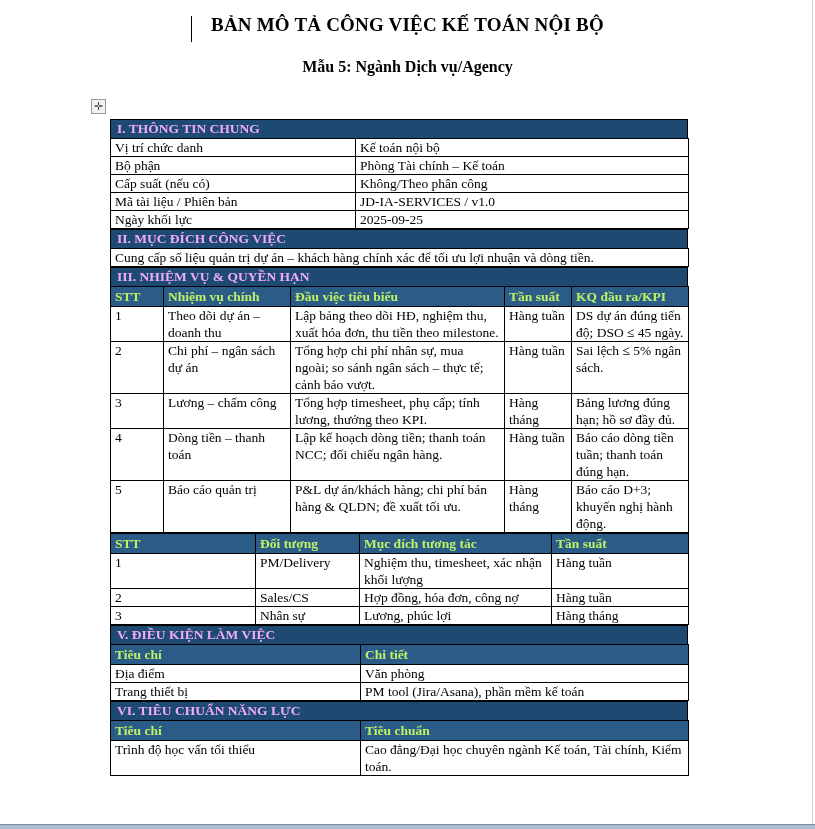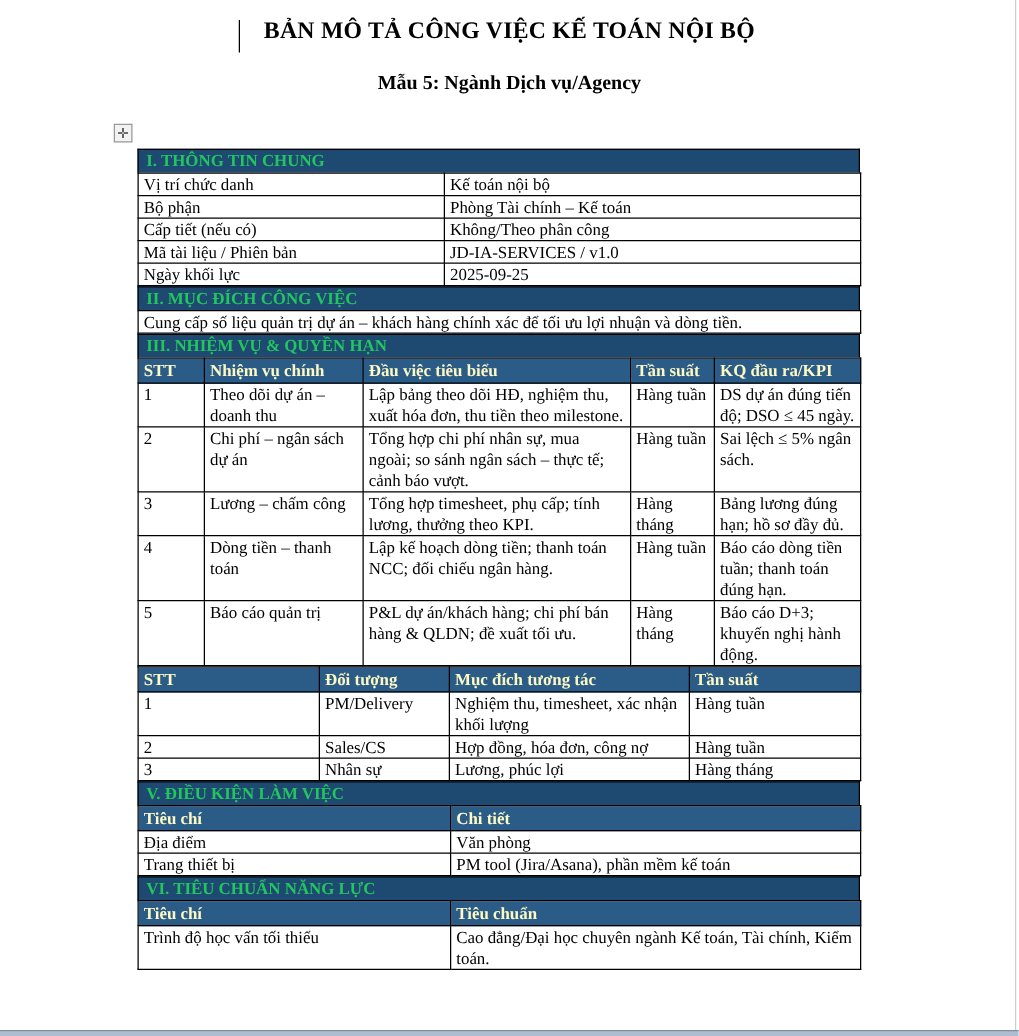--- a/index.html
+++ b/index.html
@@ -43,42 +43,42 @@
     font-family: "DejaVu Sans", sans-serif;
   }
   .table-wrap {
     position: absolute;
     left: 110px; top: 119px;
     width: 578px;
   }
   .sec-hdr {
     border: 1px solid #000;
     border-bottom: none;
-    color: #22c55e;
+    color: #f0abfc;
     font-weight: bold;
     font-size: 13.5px;
     line-height: 16px;
     padding: 1px 6px;
   }
   table {
     width: 100%;
     border-collapse: collapse;
     table-layout: fixed;
   }
   td, th {
     border: 1px solid #000;
     font-size: 13.5px;
     line-height: 17px;
     padding: 0 4px;
     vertical-align: top;
     text-align: left;
     word-wrap: break-word;
   }
   th {
-    color: #fef9c3;
+    color: #bef264;
     font-weight: bold;
     padding: 1px 4px;
   }
   .right-edge {
     position: absolute;
     right: 2px; top: 0;
     width: 1px; height: 829px;
     background: #c9cdd4;
   }
   .bottom-bar {
@@ -110,21 +110,21 @@
     <tbody>
         <tr>
           <td>Vị trí chức danh</td>
           <td>Kế toán nội bộ</td>
         </tr>
         <tr>
           <td>Bộ phận</td>
           <td>Phòng Tài chính – Kế toán</td>
         </tr>
         <tr>
-          <td>Cấp tiết (nếu có)</td>
+          <td>Cấp suất (nếu có)</td>
           <td>Không/Theo phân công</td>
         </tr>
         <tr>
           <td>Mã tài liệu / Phiên bản</td>
           <td>JD-IA-SERVICES / v1.0</td>
         </tr>
         <tr>
           <td>Ngày khối lực</td>
           <td>2025-09-25</td>
         </tr>

